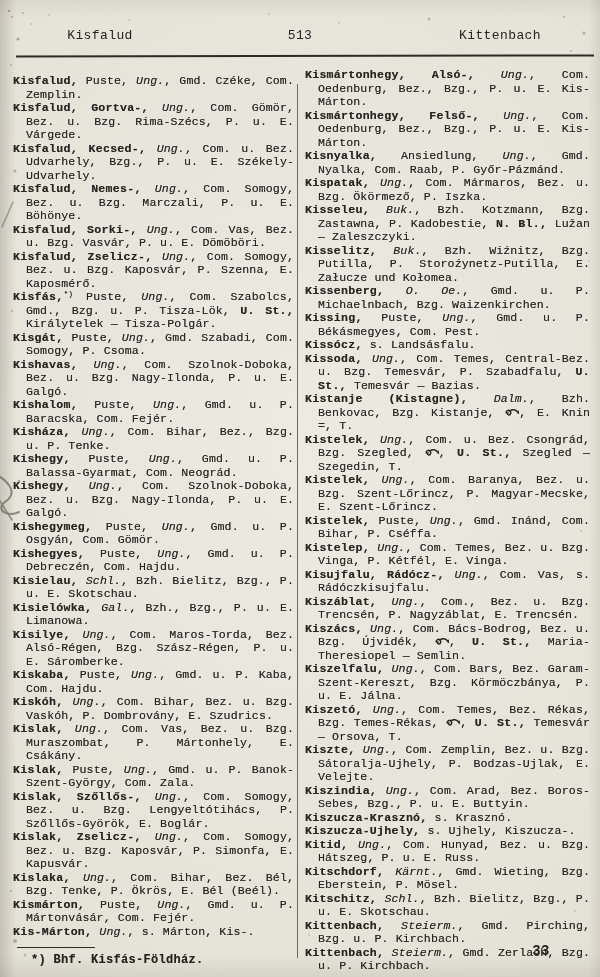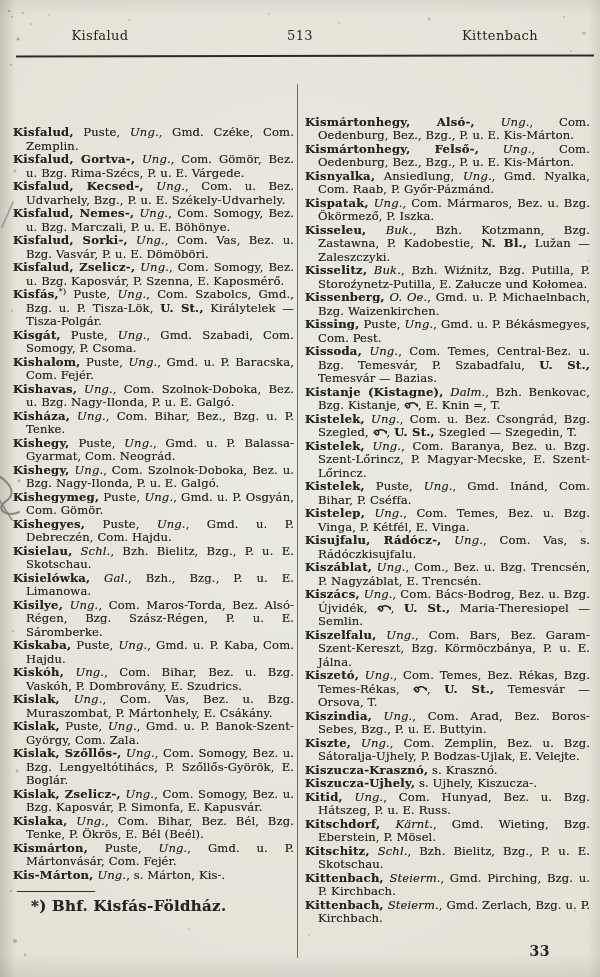--- a/index.html
+++ b/index.html
@@ -10,20 +10,21 @@
   }
   .page{
     position:relative;width:600px;height:977px;overflow:hidden;
     color:#262520;
     background:
       linear-gradient(90deg, rgba(70,65,55,.20), rgba(70,65,55,0) 16px),
       linear-gradient(270deg, rgba(70,65,55,.10), rgba(70,65,55,0) 12px),
       linear-gradient(0deg, rgba(70,65,55,.10), rgba(70,65,55,0) 22px),
       linear-gradient(180deg, rgba(70,65,55,.07), rgba(70,65,55,0) 18px),
       radial-gradient(120% 100% at 50% 45%, #ecebe1 0%, #e5e2d8 60%, #dbd8cc 100%);
+    font-family: Liberation Mono, monospace;
   }
   
   .speck{
     position:absolute;left:8px;top:10px;width:2px;height:2px;border-radius:50%;
     background:rgba(62,57,47,.45);
     box-shadow:
       3px 6px 0 0 rgba(62,57,47,.35), 14px 2px 0 0 rgba(62,57,47,.30),
       9px 28px 0 .5px rgba(62,57,47,.38), 2px 54px 0 0 rgba(62,57,47,.30),
       22px 13px 0 0 rgba(62,57,47,.22), 40px 4px 0 0 rgba(62,57,47,.20),
       120px 9px 0 0 rgba(62,57,47,.22), 260px 3px 0 0 rgba(62,57,47,.18),
@@ -64,21 +65,21 @@
   }
   .entry strong{font-weight:bold;letter-spacing:.25px;}
   .entry em{font-style:italic;}
   .entry sup{font-size:8px;line-height:0;vertical-align:4px;}
   .horn{display:inline-block;vertical-align:-1px;}
   .horn svg{display:block;}
   .footnote-rule{
     width:78px;height:1px;background:#2c2b26;margin:9px 0 5px 4px;
   }
   .footnote{
-    margin:0 0 0 18px;font-size:15px;font-weight:bold;letter-spacing:.3px;
+    margin:0 0 0 18px;font-size:12px;font-weight:bold;letter-spacing:.3px;
     text-shadow:0 0 .4px rgba(38,37,32,.5);
   }
   .signature{
     position:absolute;right:50px;bottom:18px;
     font-size:14px;font-weight:bold;letter-spacing:.5px;
   }
   .pencil-mark{position:absolute;left:-3px;top:468px;opacity:.55;}
   .pencil-mark2{position:absolute;left:0px;top:200px;opacity:.4;}
 </style>
 </head>
@@ -99,22 +100,22 @@
     <section class="col left" id="col-left">
 
     <p class="entry"><strong>Kisfalud,</strong> Puste, <em>Ung.</em>, Gmd. Czéke, Com. Zemplin.</p>
         <p class="entry"><strong>Kisfalud, Gortva-,</strong> <em>Ung.</em>, Com. Gömör, Bez. u. Bzg. Rima-Szécs, P. u. E. Várgede.</p>
         <p class="entry"><strong>Kisfalud, Kecsed-,</strong> <em>Ung.</em>, Com. u. Bez. Udvarhely, Bzg., P. u. E. Székely-Udvarhely.</p>
         <p class="entry"><strong>Kisfalud, Nemes-,</strong> <em>Ung.</em>, Com. Somogy, Bez. u. Bzg. Marczali, P. u. E. Böhönye.</p>
         <p class="entry"><strong>Kisfalud, Sorki-,</strong> <em>Ung.</em>, Com. Vas, Bez. u. Bzg. Vasvár, P. u. E. Dömöböri.</p>
         <p class="entry"><strong>Kisfalud, Zselicz-,</strong> <em>Ung.</em>, Com. Somogy, Bez. u. Bzg. Kaposvár, P. Szenna, E. Kaposmérő.</p>
         <p class="entry"><strong>Kisfás,</strong><sup>*)</sup> Puste, <em>Ung.</em>, Com. Szabolcs, Gmd., Bzg. u. P. Tisza-Lök, <strong>U. St.,</strong> Királytelek — Tisza-Polgár.</p>
         <p class="entry"><strong>Kisgát,</strong> Puste, <em>Ung.</em>, Gmd. Szabadi, Com. Somogy, P. Csoma.</p>
+        <p class="entry"><strong>Kishavas,</strong> <em>Ung.</em>, Com. Szolnok-Doboka, Bez. u. Bzg. Nagy-Ilonda, P. u. E. Galgó.</p>
         <p class="entry"><strong>Kishalom,</strong> Puste, <em>Ung.</em>, Gmd. u. P. Baracska, Com. Fejér.</p>
-        <p class="entry"><strong>Kishavas,</strong> <em>Ung.</em>, Com. Szolnok-Doboka, Bez. u. Bzg. Nagy-Ilonda, P. u. E. Galgó.</p>
         <p class="entry"><strong>Kisháza,</strong> <em>Ung.</em>, Com. Bihar, Bez., Bzg. u. P. Tenke.</p>
         <p class="entry"><strong>Kishegy,</strong> Puste, <em>Ung.</em>, Gmd. u. P. Balassa-Gyarmat, Com. Neográd.</p>
         <p class="entry"><strong>Kishegy,</strong> <em>Ung.</em>, Com. Szolnok-Doboka, Bez. u. Bzg. Nagy-Ilonda, P. u. E. Galgó.</p>
         <p class="entry"><strong>Kishegymeg,</strong> Puste, <em>Ung.</em>, Gmd. u. P. Osgyán, Com. Gömör.</p>
         <p class="entry"><strong>Kishegyes,</strong> Puste, <em>Ung.</em>, Gmd. u. P. Debreczén, Com. Hajdu.</p>
         <p class="entry"><strong>Kisielau,</strong> <em>Schl.</em>, Bzh. Bielitz, Bzg., P. u. E. Skotschau.</p>
         <p class="entry"><strong>Kisielówka,</strong> <em>Gal.</em>, Bzh., Bzg., P. u. E. Limanowa.</p>
         <p class="entry"><strong>Kisilye,</strong> <em>Ung.</em>, Com. Maros-Torda, Bez. Alsó-Régen, Bzg. Szász-Régen, P. u. E. Sáromberke.</p>
         <p class="entry"><strong>Kiskaba,</strong> Puste, <em>Ung.</em>, Gmd. u. P. Kaba, Com. Hajdu.</p>
         <p class="entry"><strong>Kiskóh,</strong> <em>Ung.</em>, Com. Bihar, Bez. u. Bzg. Vaskóh, P. Dombrovány, E. Szudrics.</p>
@@ -132,20 +133,21 @@
     <section class="col right" id="col-right">
 
     <p class="entry"><strong>Kismártonhegy, Alsó-,</strong> <em>Ung.</em>, Com. Oedenburg, Bez., Bzg., P. u. E. Kis-Márton.</p>
         <p class="entry"><strong>Kismártonhegy, Felső-,</strong> <em>Ung.</em>, Com. Oedenburg, Bez., Bzg., P. u. E. Kis-Márton.</p>
         <p class="entry"><strong>Kisnyalka,</strong> Ansiedlung, <em>Ung.</em>, Gmd. Nyalka, Com. Raab, P. Győr-Pázmánd.</p>
         <p class="entry"><strong>Kispatak,</strong> <em>Ung.</em>, Com. Mármaros, Bez. u. Bzg. Ökörmező, P. Iszka.</p>
         <p class="entry"><strong>Kisseleu,</strong> <em>Buk.</em>, Bzh. Kotzmann, Bzg. Zastawna, P. Kadobestie, <strong>N. Bl.,</strong> Lužan — Zaleszczyki.</p>
         <p class="entry"><strong>Kisselitz,</strong> <em>Buk.</em>, Bzh. Wiźnitz, Bzg. Putilla, P. Storoźynetz-Putilla, E. Załucze und Kołomea.</p>
         <p class="entry"><strong>Kissenberg,</strong> <em>O. Oe.</em>, Gmd. u. P. Michaelnbach, Bzg. Waizenkirchen.</p>
         <p class="entry"><strong>Kissing,</strong> Puste, <em>Ung.</em>, Gmd. u. P. Békásmegyes, Com. Pest.</p>
+        <p class="entry"><strong>Kissócz,</strong> s. Landsásfalu.</p>
         <p class="entry"><strong>Kissoda,</strong> <em>Ung.</em>, Com. Temes, Central-Bez. u. Bzg. Temesvár, P. Szabadfalu, <strong>U. St.,</strong> Temesvár — Bazias.</p>
         <p class="entry"><strong>Kistanje (Kistagne),</strong> <em>Dalm.</em>, Bzh. Benkovac, Bzg. Kistanje, <span class="horn"><svg width="14" height="9" viewBox="0 0 14 9">
               <path d="M1.2 5 C1 2.6 3.6 1.6 5 3 C6.4 4.4 5.6 6.8 4 6.9 C2.7 7 2.1 5.6 3 4.8" fill="none" stroke="#262520" stroke-width="1.5" stroke-linecap="round"></path>
               <path d="M5 3 C7.4 0.9 11 1.6 12.8 4.4 M12.8 4.4 L13.4 3.4 M12.8 4.4 L13.5 5.2" fill="none" stroke="#262520" stroke-width="1.5" stroke-linecap="round"></path>
             </svg></span>, E. Knin =, T.</p>
         <p class="entry"><strong>Kistelek,</strong> <em>Ung.</em>, Com. u. Bez. Csongrád, Bzg. Szegled, <span class="horn"><svg width="14" height="9" viewBox="0 0 14 9">
               <path d="M1.2 5 C1 2.6 3.6 1.6 5 3 C6.4 4.4 5.6 6.8 4 6.9 C2.7 7 2.1 5.6 3 4.8" fill="none" stroke="#262520" stroke-width="1.5" stroke-linecap="round"></path>
               <path d="M5 3 C7.4 0.9 11 1.6 12.8 4.4 M12.8 4.4 L13.4 3.4 M12.8 4.4 L13.5 5.2" fill="none" stroke="#262520" stroke-width="1.5" stroke-linecap="round"></path>
             </svg></span>, <strong>U. St.,</strong> Szegled — Szegedin, T.</p>
         <p class="entry"><strong>Kistelek,</strong> <em>Ung.</em>, Com. Baranya, Bez. u. Bzg. Szent-Lőrincz, P. Magyar-Mecske, E. Szent-Lőrincz.</p>
@@ -155,22 +157,22 @@
         <p class="entry"><strong>Kiszáblat,</strong> <em>Ung.</em>, Com., Bez. u. Bzg. Trencsén, P. Nagyzáblat, E. Trencsén.</p>
         <p class="entry"><strong>Kiszács,</strong> <em>Ung.</em>, Com. Bács-Bodrog, Bez. u. Bzg. Újvidék, <span class="horn"><svg width="14" height="9" viewBox="0 0 14 9">
               <path d="M1.2 5 C1 2.6 3.6 1.6 5 3 C6.4 4.4 5.6 6.8 4 6.9 C2.7 7 2.1 5.6 3 4.8" fill="none" stroke="#262520" stroke-width="1.5" stroke-linecap="round"></path>
               <path d="M5 3 C7.4 0.9 11 1.6 12.8 4.4 M12.8 4.4 L13.4 3.4 M12.8 4.4 L13.5 5.2" fill="none" stroke="#262520" stroke-width="1.5" stroke-linecap="round"></path>
             </svg></span>, <strong>U. St.,</strong> Maria-Theresiopel — Semlin.</p>
         <p class="entry"><strong>Kiszelfalu,</strong> <em>Ung.</em>, Com. Bars, Bez. Garam-Szent-Kereszt, Bzg. Körmöczbánya, P. u. E. Jálna.</p>
         <p class="entry"><strong>Kiszetó,</strong> <em>Ung.</em>, Com. Temes, Bez. Rékas, Bzg. Temes-Rékas, <span class="horn"><svg width="14" height="9" viewBox="0 0 14 9">
               <path d="M1.2 5 C1 2.6 3.6 1.6 5 3 C6.4 4.4 5.6 6.8 4 6.9 C2.7 7 2.1 5.6 3 4.8" fill="none" stroke="#262520" stroke-width="1.5" stroke-linecap="round"></path>
               <path d="M5 3 C7.4 0.9 11 1.6 12.8 4.4 M12.8 4.4 L13.4 3.4 M12.8 4.4 L13.5 5.2" fill="none" stroke="#262520" stroke-width="1.5" stroke-linecap="round"></path>
             </svg></span>, <strong>U. St.,</strong> Temesvár — Orsova, T.</p>
+        <p class="entry"><strong>Kiszte,</strong> <em>Ung.</em>, Com. Zemplin, Bez. u. Bzg. Sátoralja-Ujhely, P. Bodzas-Ujlak, E. Velejte.</p>
         <p class="entry"><strong>Kiszindia,</strong> <em>Ung.</em>, Com. Arad, Bez. Boros-Sebes, Bzg., P. u. E. Buttyin.</p>
-        <p class="entry"><strong>Kiszte,</strong> <em>Ung.</em>, Com. Zemplin, Bez. u. Bzg. Sátoralja-Ujhely, P. Bodzas-Ujlak, E. Velejte.</p>
         <p class="entry"><strong>Kiszucza-Krasznó,</strong> s. Krasznó.</p>
         <p class="entry"><strong>Kiszucza-Ujhely,</strong> s. Ujhely, Kiszucza-.</p>
         <p class="entry"><strong>Kitid,</strong> <em>Ung.</em>, Com. Hunyad, Bez. u. Bzg. Hátszeg, P. u. E. Russ.</p>
         <p class="entry"><strong>Kitschdorf,</strong> <em>Kärnt.</em>, Gmd. Wieting, Bzg. Eberstein, P. Mösel.</p>
         <p class="entry"><strong>Kitschitz,</strong> <em>Schl.</em>, Bzh. Bielitz, Bzg., P. u. E. Skotschau.</p>
         <p class="entry"><strong>Kittenbach,</strong> <em>Steierm.</em>, Gmd. Pirching, Bzg. u. P. Kirchbach.</p>
         <p class="entry"><strong>Kittenbach,</strong> <em>Steierm.</em>, Gmd. Zerlach, Bzg. u. P. Kirchbach.</p>
       </section>
   </main>
 

